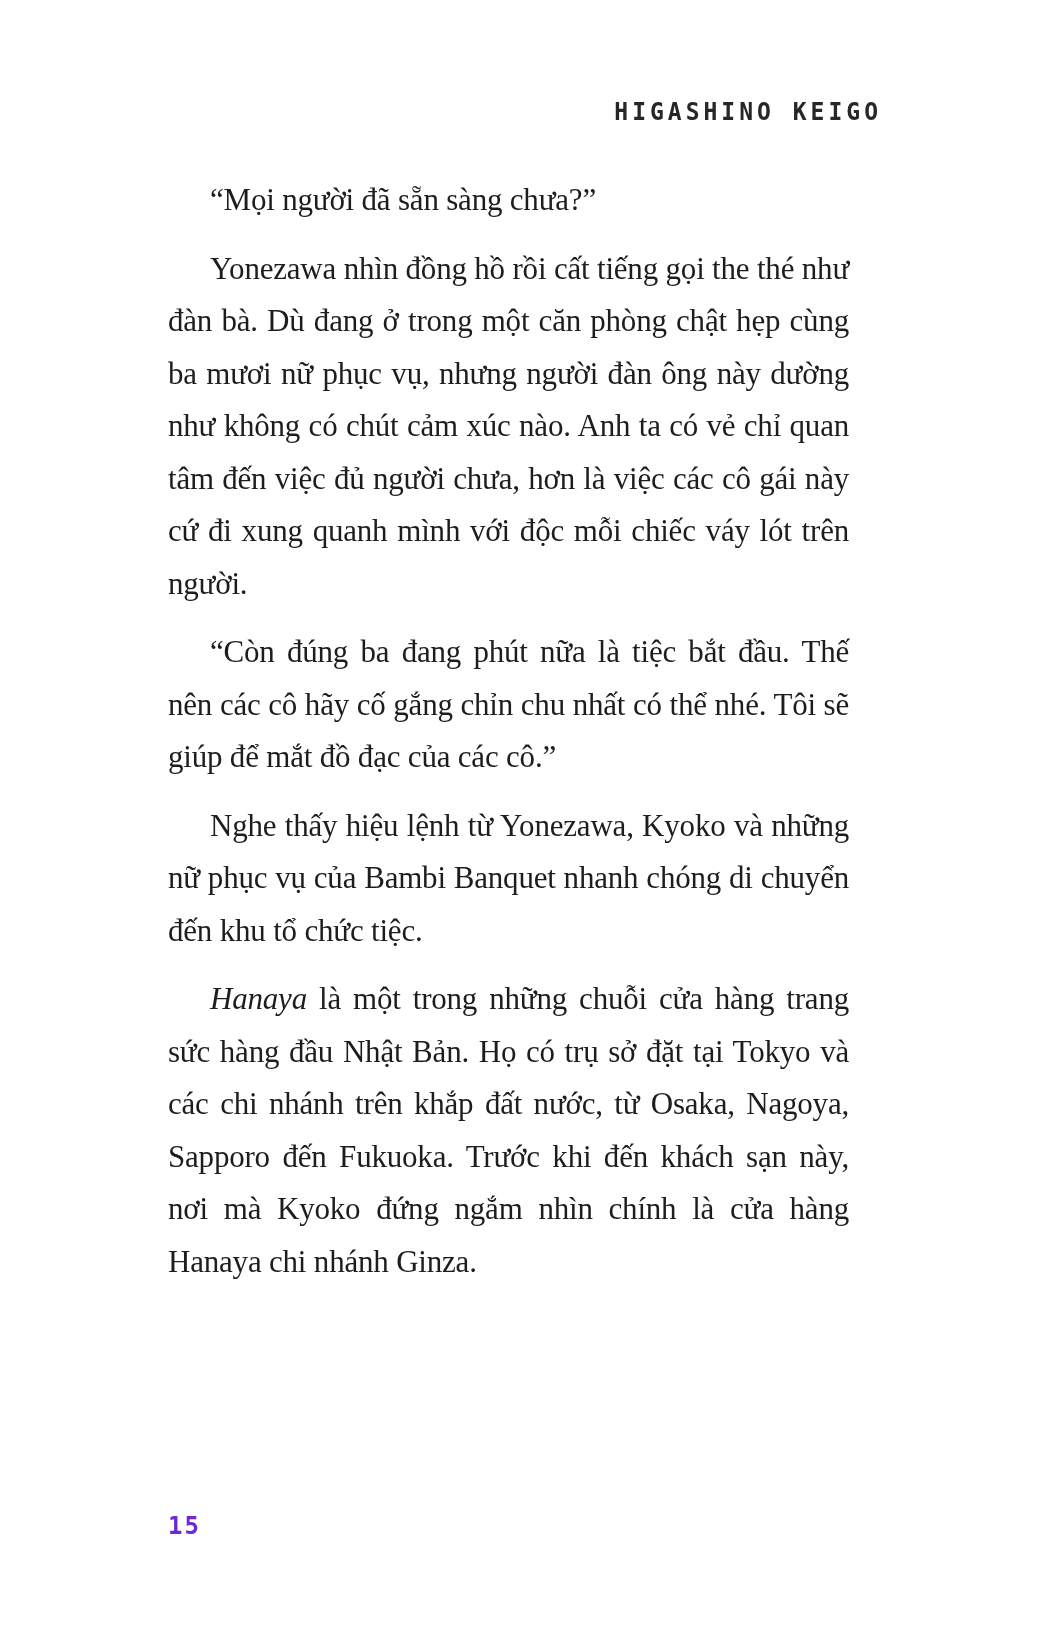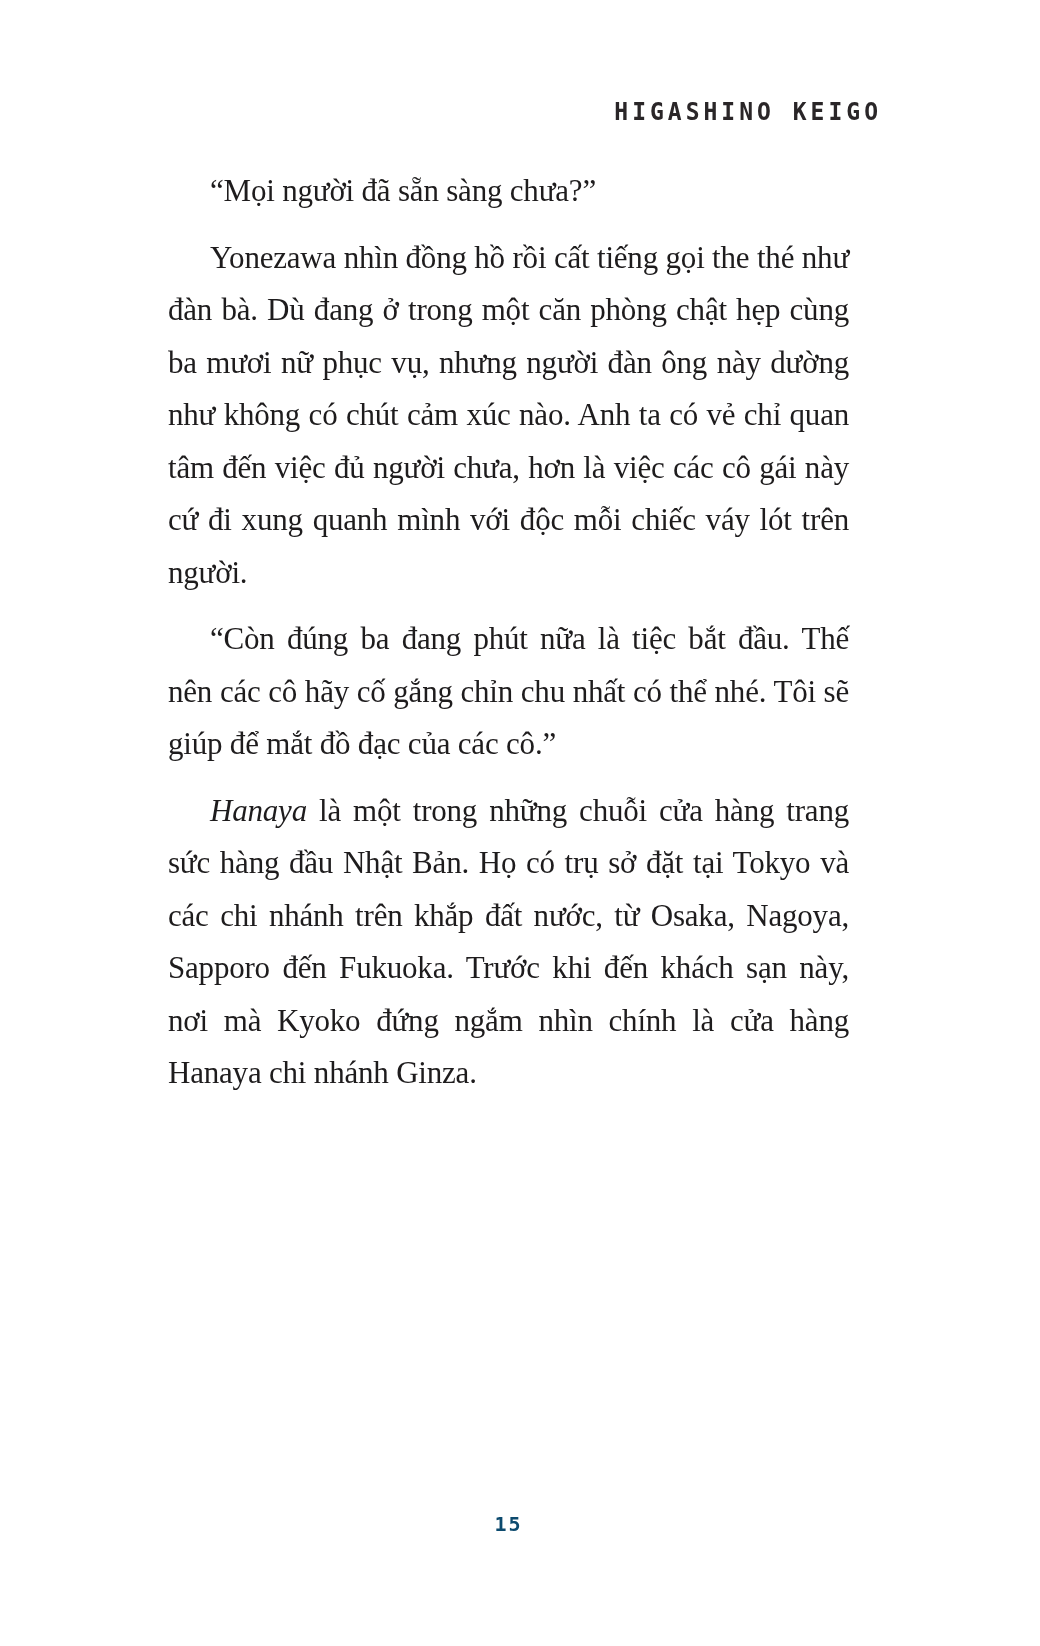--- a/index.html
+++ b/index.html
@@ -32,50 +32,51 @@
     left: 168px;
     top: 158px;
     width: 681px;
     color: #1e1c1d;
     font-size: 31px;
     line-height: 52.5px;
     text-align: justify;
     letter-spacing: -0.2px;
   }
   .text-block p {
-    margin: 7px 0 14px 0;
+    margin: 16px 0 14px 0;
     padding: 0;
     text-indent: 42px;
   }
   .text-block p:last-child {
     margin-bottom: 0;
   }
   .folio {
     position: absolute;
     top: 1512px;
     left: 168px;
     width: 681px;
-    text-align: center;
+    text-align: left;
     font-family: "DejaVu Sans Mono", monospace;
     font-weight: bold;
-    font-size: 20px;
+    font-size: 24px;
     letter-spacing: 2px;
-    color: #0c4a6e;
+    color: #6d28d9;
   }
   i.lead {
     font-style: italic;
   }
 </style>
 </head>
 <body>
 
 <div class="page">
   <div class="running-head">HIGASHINO KEIGO</div>
 
   <div class="text-block">
       <p>“Mọi người đã sẵn sàng chưa?”</p>
       <p>Yonezawa nhìn đồng hồ rồi cất tiếng gọi the thé như đàn bà. Dù đang ở trong một căn phòng chật hẹp cùng ba mươi nữ phục vụ, nhưng người đàn ông này dường như không có chút cảm xúc nào. Anh ta có vẻ chỉ quan tâm đến việc đủ người chưa, hơn là việc các cô gái này cứ đi xung quanh mình với độc mỗi chiếc váy lót trên người.</p>
       <p>“Còn đúng ba đang phút nữa là tiệc bắt đầu. Thế nên các cô hãy cố gắng chỉn chu nhất có thể nhé. Tôi sẽ giúp để mắt đồ đạc của các cô.”</p>
+      <p>Nghe thấy hiệu lệnh từ Yonezawa, Kyoko và những nữ phục vụ của Bambi Banquet nhanh chóng di chuyển đến khu tổ chức tiệc.</p>
       <p><i class="lead">Hanaya</i> là một trong những chuỗi cửa hàng trang sức hàng đầu Nhật Bản. Họ có trụ sở đặt tại Tokyo và các chi nhánh trên khắp đất nước, từ Osaka, Nagoya, Sapporo đến Fukuoka. Trước khi đến khách sạn này, nơi mà Kyoko đứng ngắm nhìn chính là cửa hàng Hanaya chi nhánh Ginza.</p>
     </div>
 
   <div class="folio">15</div>
 </div>
 
 </body></html>

